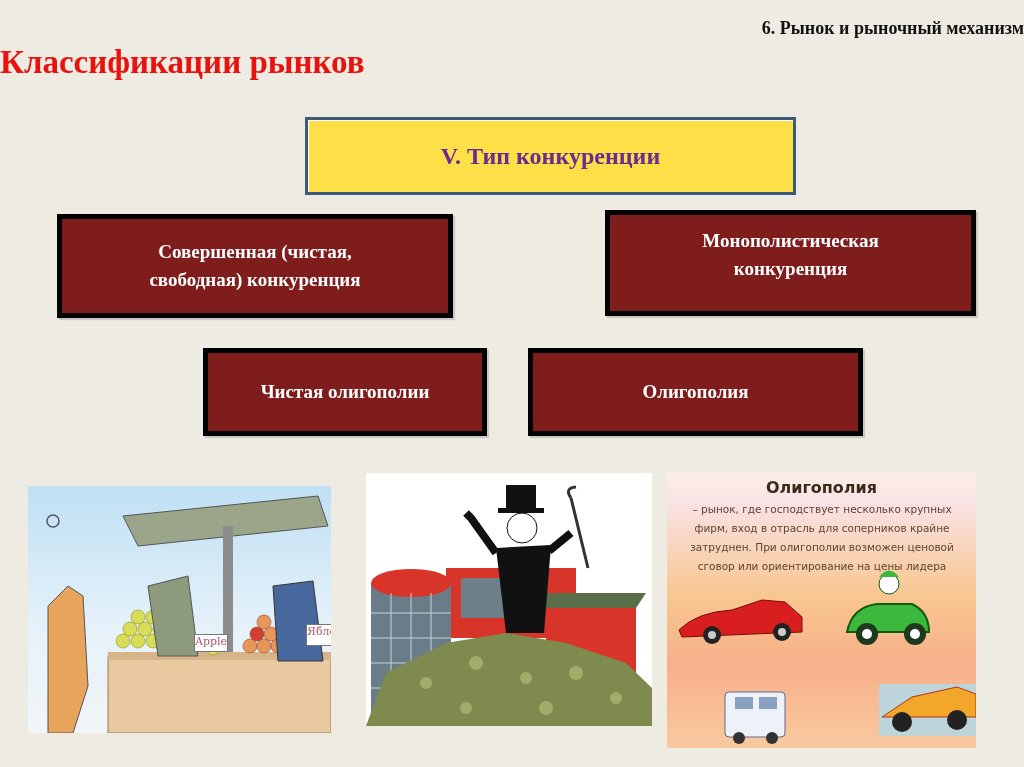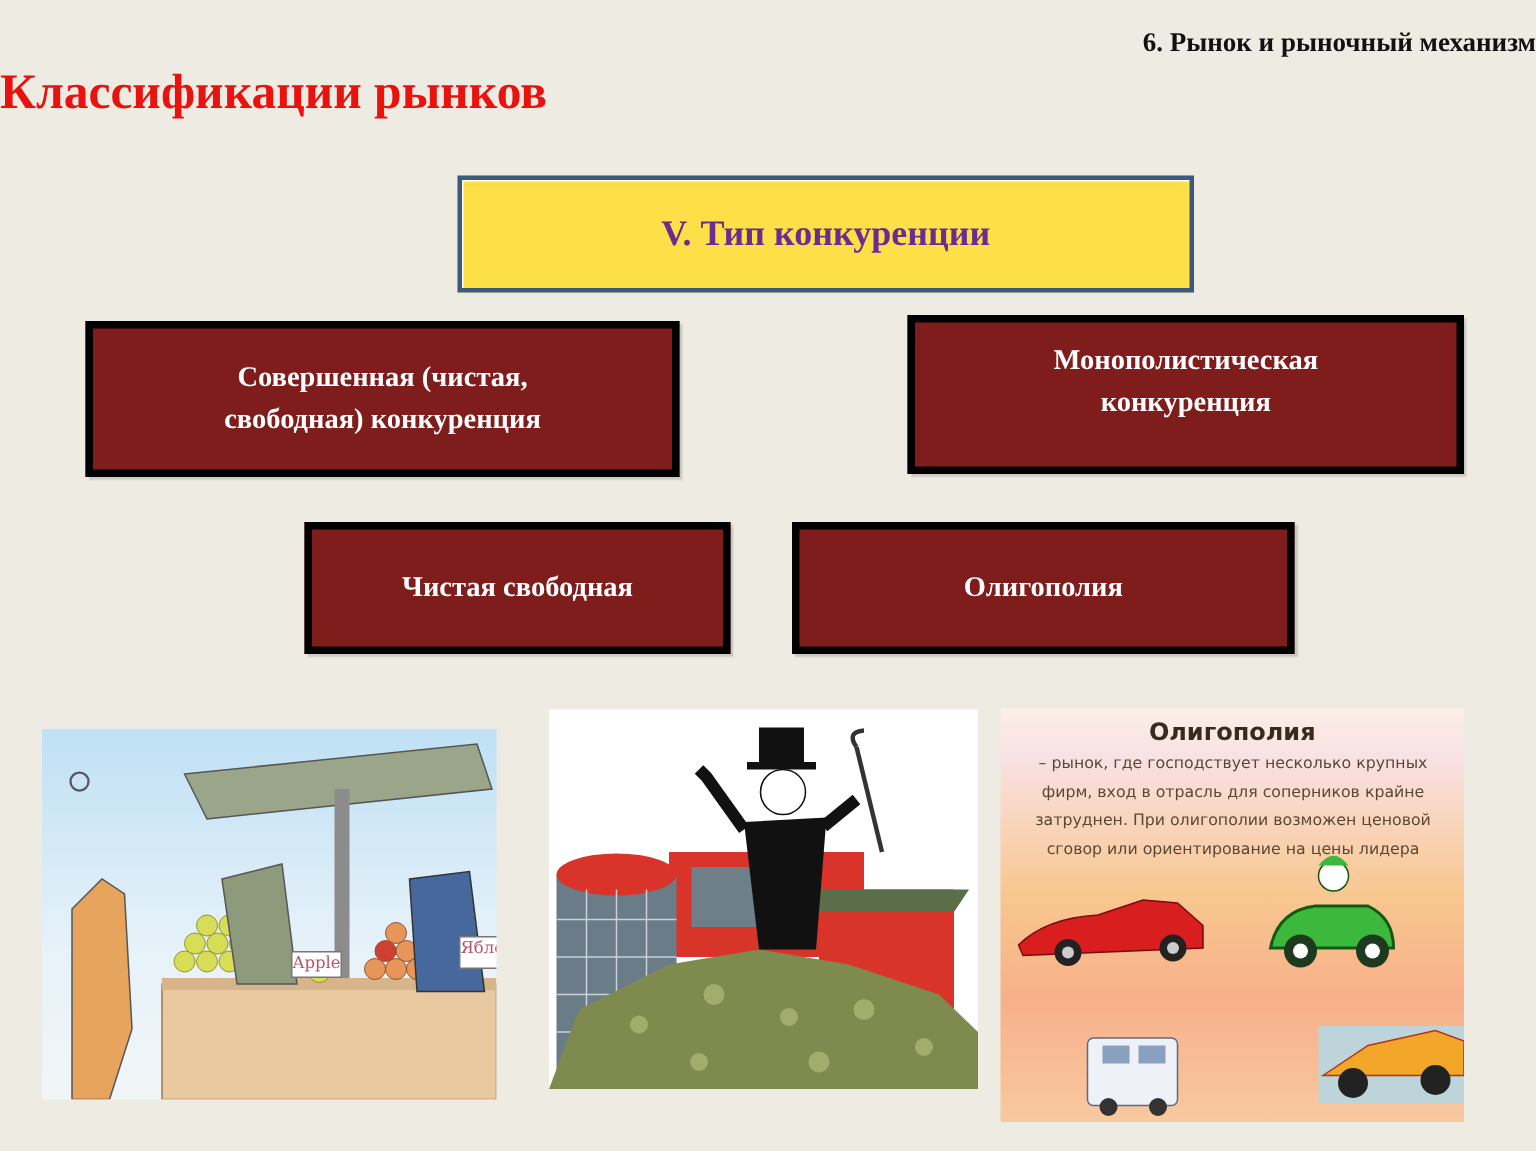--- a/index.html
+++ b/index.html
@@ -66,21 +66,21 @@
   <span>V. Тип конкуренции</span>
 </div>
 
 <div class="box blue" id="b1">
   <span style="display:block;width:290px;">Совершенная (чистая, свободная) конкуренция</span>
 </div>
 <div class="box blue" id="b2">
   <span style="display:block;width:230px;">Монополистическая конкуренция</span>
 </div>
 <div class="box blue" id="b3">
-  <span>Чистая свободная</span>
+  <span>Чистая олигополии</span>
 </div>
 <div class="box blue" id="b4">
   <span>Олигополия</span>
 </div>
 
 <div class="pic" id="pic1">
   <svg width="303" height="247" style="position:absolute;left:0;top:0">
     <polygon points="95,30 290,10 300,40 110,60" fill="#9aa58a" stroke="#555" stroke-width="1"></polygon>
     <rect x="195" y="40" width="10" height="160" fill="#8c8c8c"></rect>
     <circle cx="25" cy="35" r="6" fill="none" stroke="#556" stroke-width="1.5"></circle>

